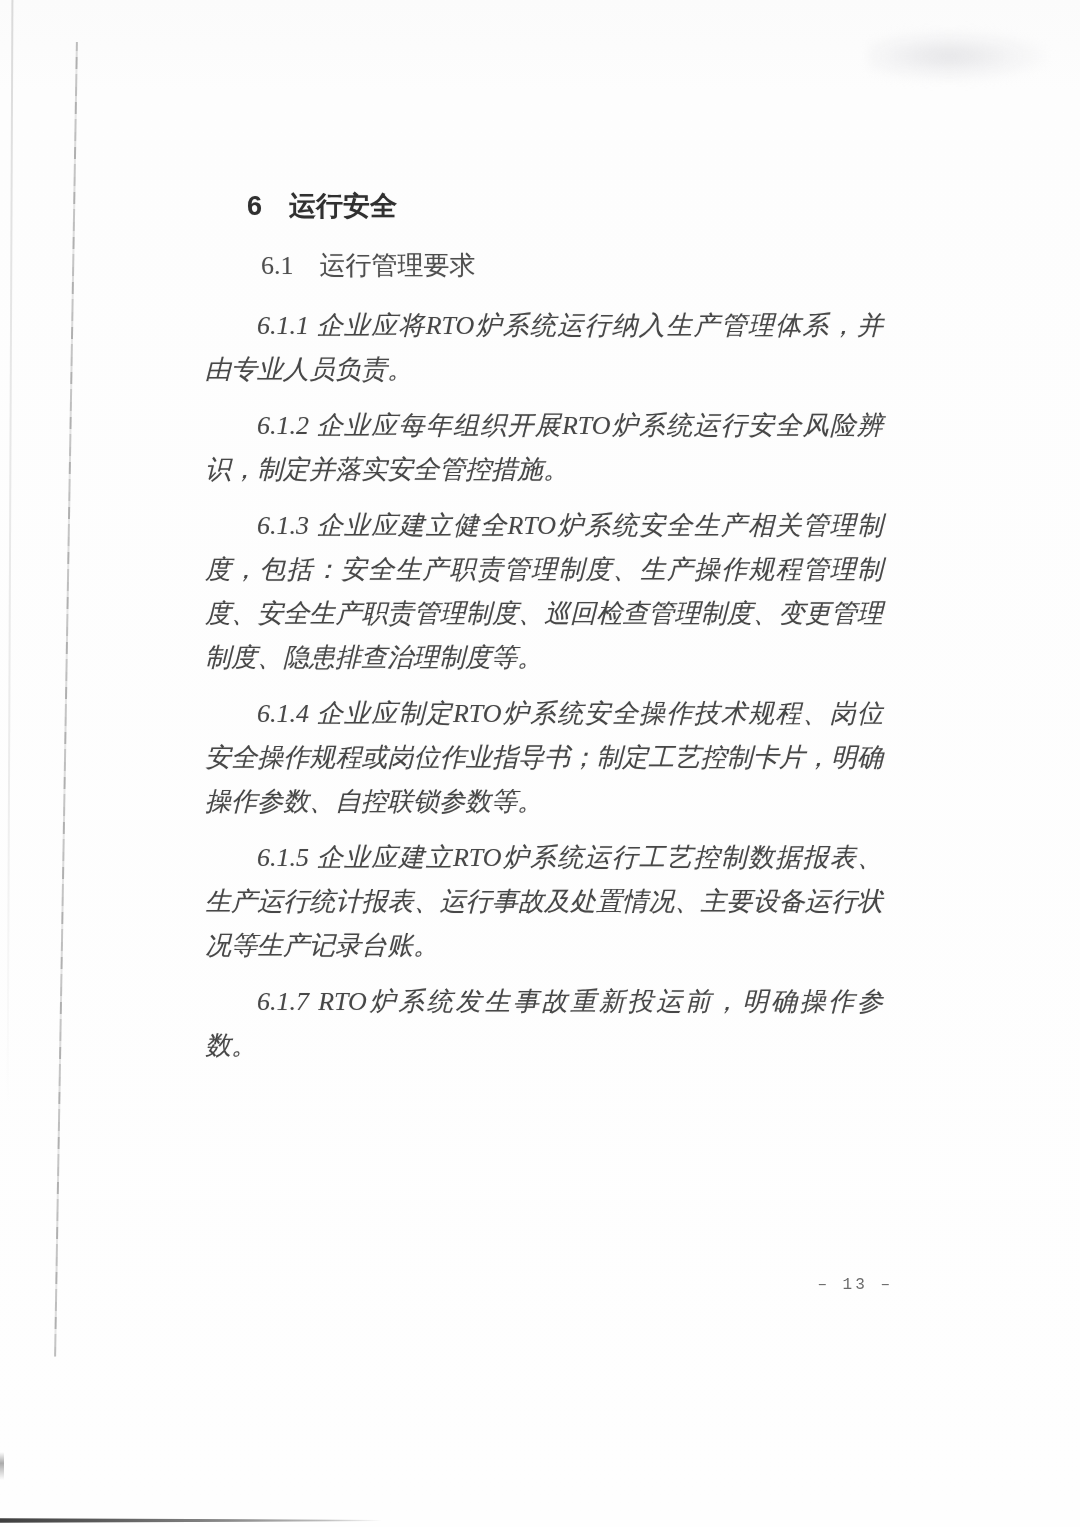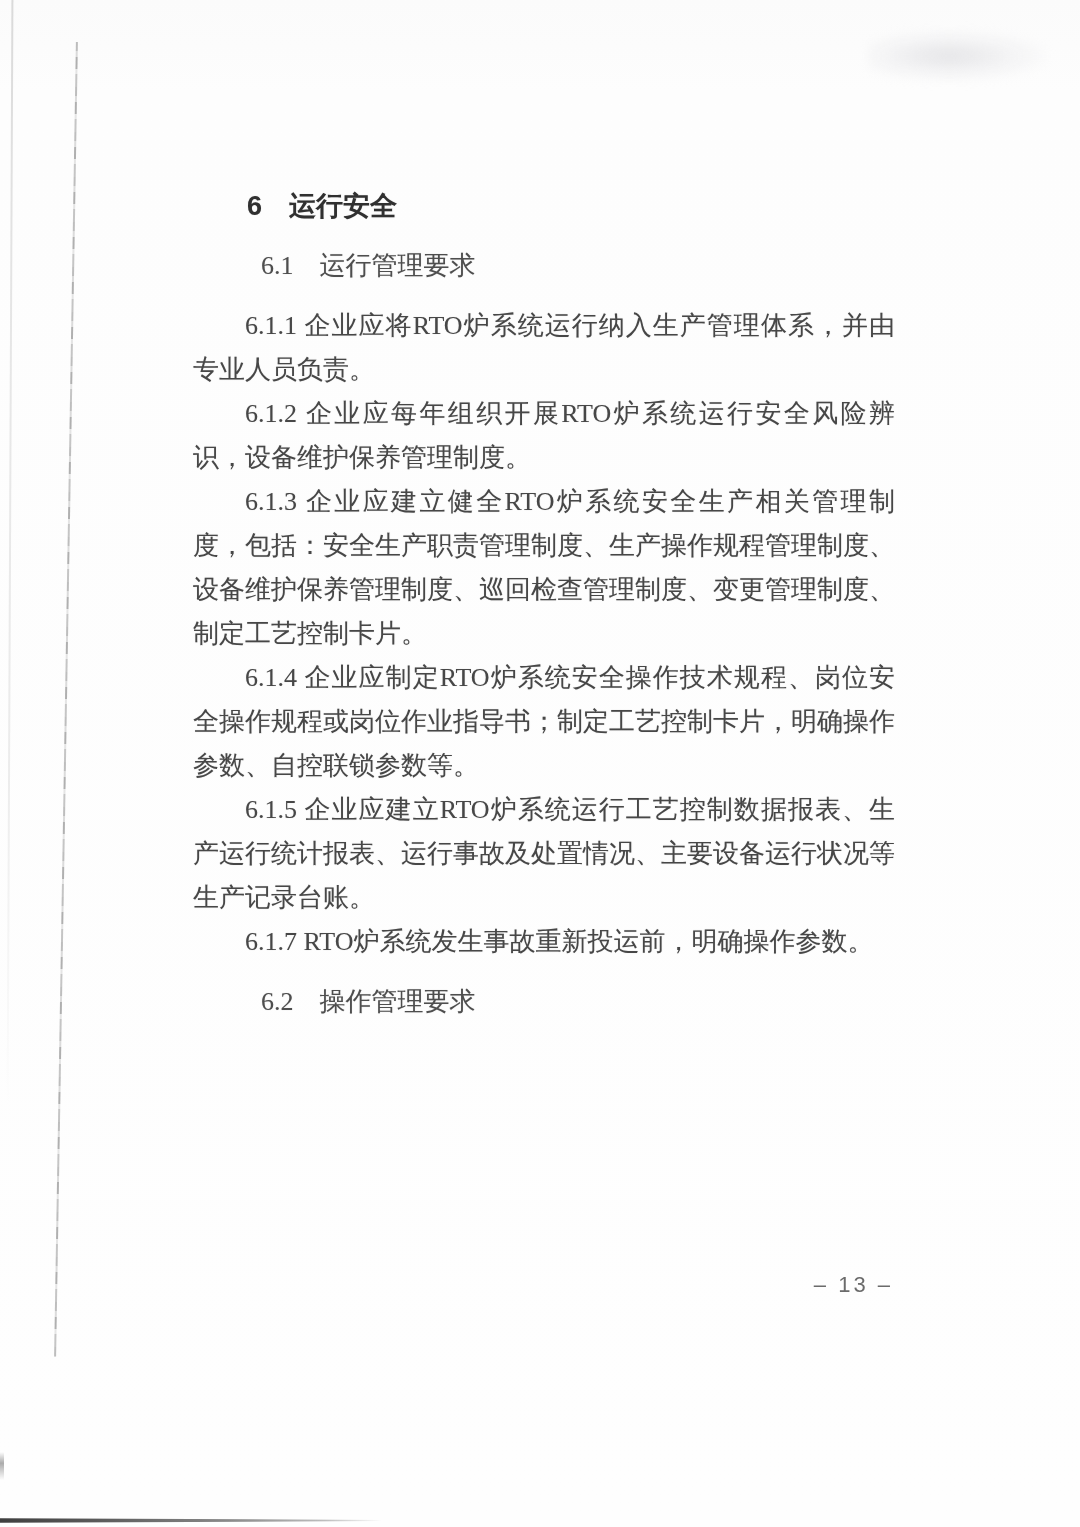--- a/index.html
+++ b/index.html
@@ -55,22 +55,23 @@
     left: 193px;
     top: 184px;
     width: 702px;
     font-size: 26px;
     line-height: 44px;
     color: #474747;
     text-align: justify;
     text-shadow: 0 0 1px rgba(95,95,95,0.30);
   }
   .content p {
-    margin: 0;
+    margin: 12px;
     text-indent: 2em;
+    font-style: italic;
   }
   .h1 {
     margin: 0;
     text-indent: 2em;
     font-family: "Liberation Sans", "DejaVu Sans", sans-serif;
     font-weight: 700;
     font-size: 27px;
     color: #303030;
     white-space: pre-wrap;
   }
@@ -79,45 +80,44 @@
     text-indent: 2em;
     font-weight: 400;
     font-size: 26px;
     color: #4e4e4e;
     white-space: pre-wrap;
   }
   .page-number {
     position: absolute;
     top: 1270px;
     right: 187px;
-    font-size: 22px;
+    font-size: 16px;
     line-height: 30px;
     color: #6b6b6b;
     letter-spacing: 3px;
-    font-family: Liberation Sans, sans-serif;
+    font-family: Liberation Mono, monospace;
   }
 </style>
 </head>
 <body>
 
 <div class="page">
 
   <div class="artifact edge-line-faint"></div>
   <div class="artifact page-edge-line"></div>
   <div class="artifact corner-smudge"></div>
   <div class="artifact bottom-scan-line"></div>
   <div class="artifact left-edge-mark"></div>
 
   <div class="content">
     <div class="h1">6　运行安全</div>
     <div class="h2">6.1　运行管理要求</div>
     <p>6.1.1 企业应将RTO炉系统运行纳入生产管理体系，并由专业人员负责。</p>
-    <p>6.1.2 企业应每年组织开展RTO炉系统运行安全风险辨识，设备维护保养管理制度。</p>
-    <p>6.1.3 企业应建立健全RTO炉系统安全生产相关管理制度，包括：安全生产职责管理制度、生产操作规程管理制度、设备维护保养管理制度、巡回检查管理制度、变更管理制度、制定工艺控制卡片。</p>
+    <p>6.1.2 企业应每年组织开展RTO炉系统运行安全风险辨识，制定并落实安全管控措施。</p>
+    <p>6.1.3 企业应建立健全RTO炉系统安全生产相关管理制度，包括：安全生产职责管理制度、生产操作规程管理制度、安全生产职责管理制度、巡回检查管理制度、变更管理制度、隐患排查治理制度等。</p>
     <p>6.1.4 企业应制定RTO炉系统安全操作技术规程、岗位安全操作规程或岗位作业指导书；制定工艺控制卡片，明确操作参数、自控联锁参数等。</p>
     <p>6.1.5 企业应建立RTO炉系统运行工艺控制数据报表、生产运行统计报表、运行事故及处置情况、主要设备运行状况等生产记录台账。</p>
     <p>6.1.7 RTO炉系统发生事故重新投运前，明确操作参数。</p>
-    <div class="h2">6.2　操作管理要求</div>
   </div>
 
   <div class="page-number">– 13 –</div>
 
 </div>
 
 </body></html>

